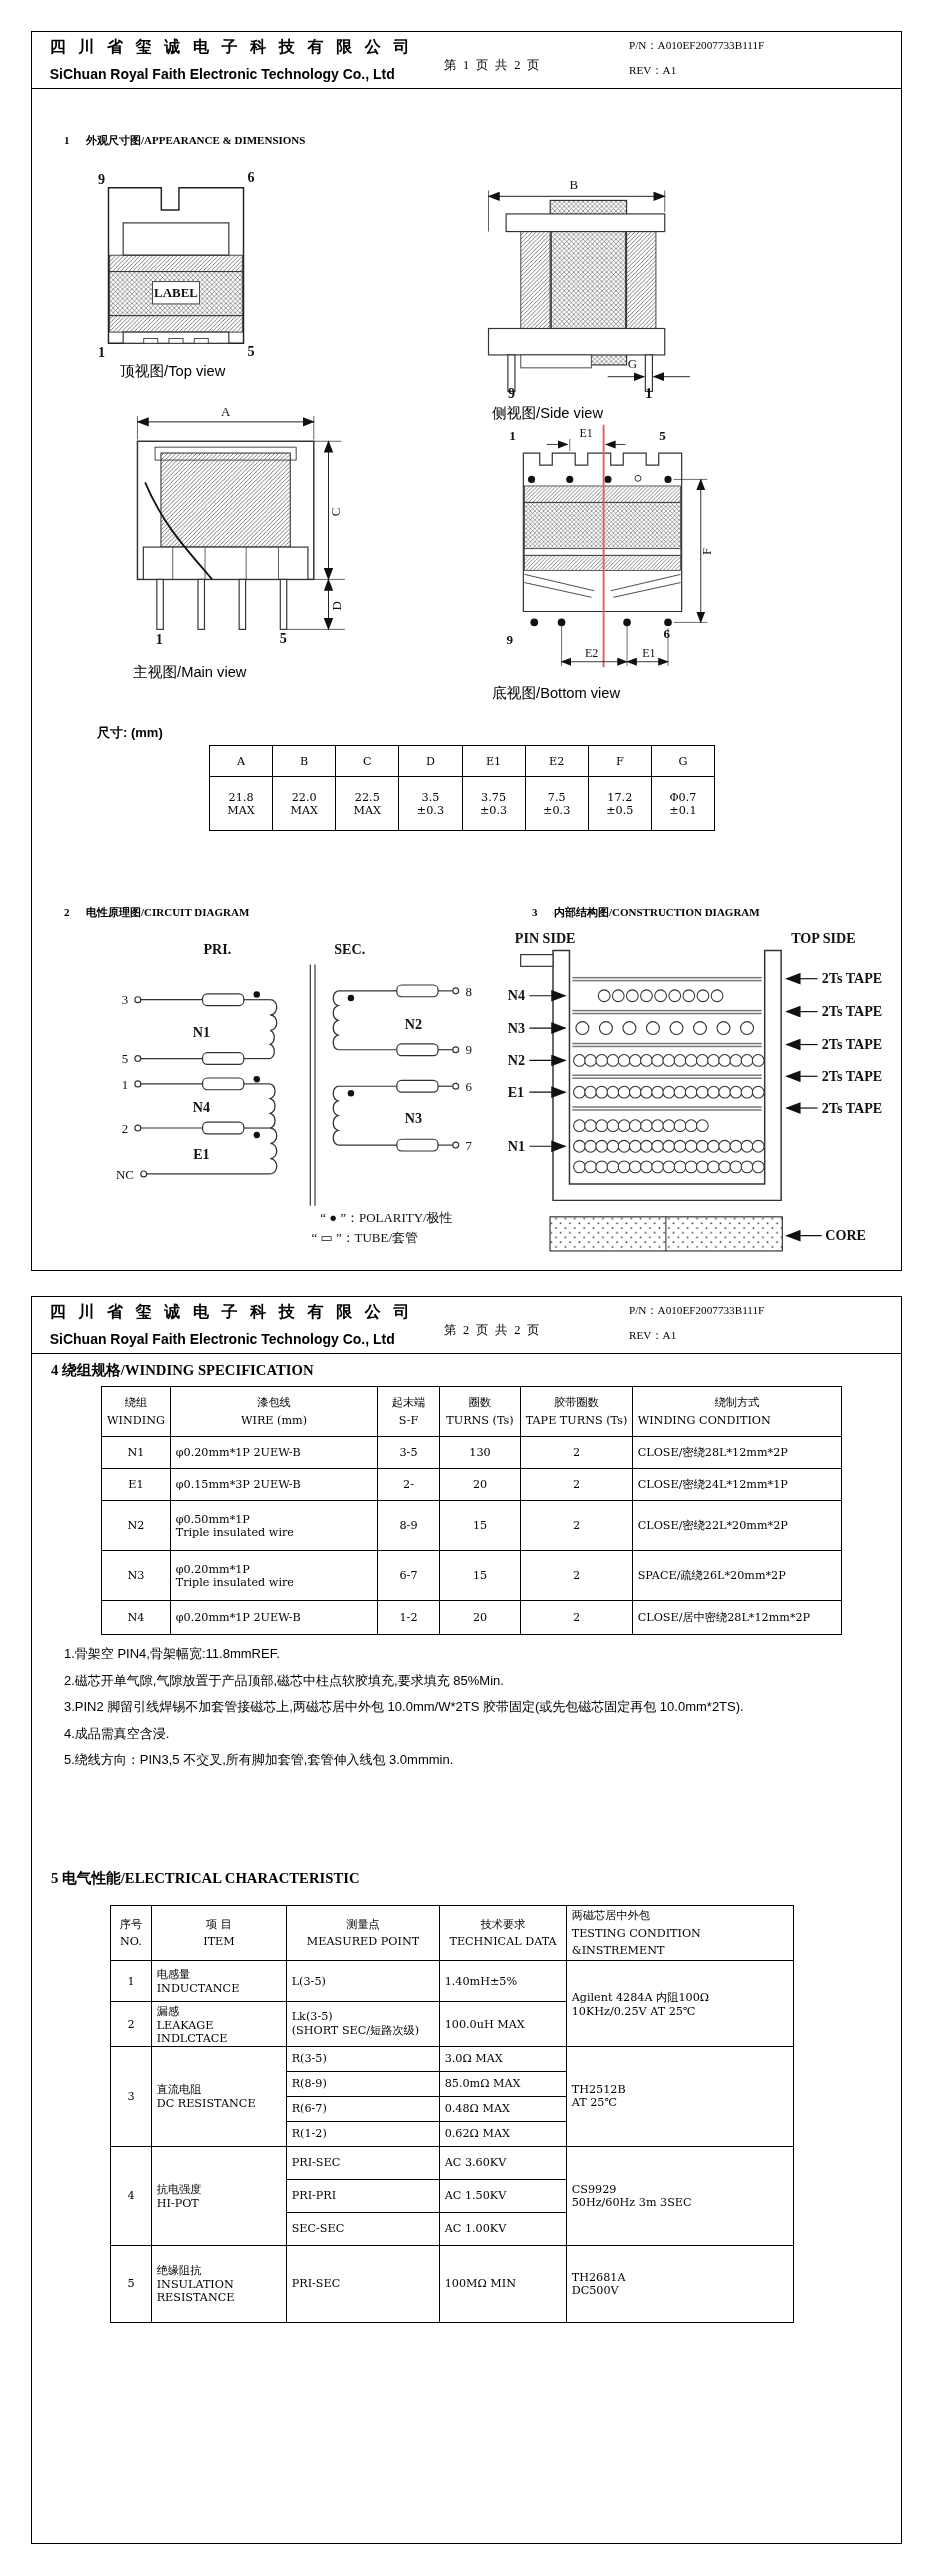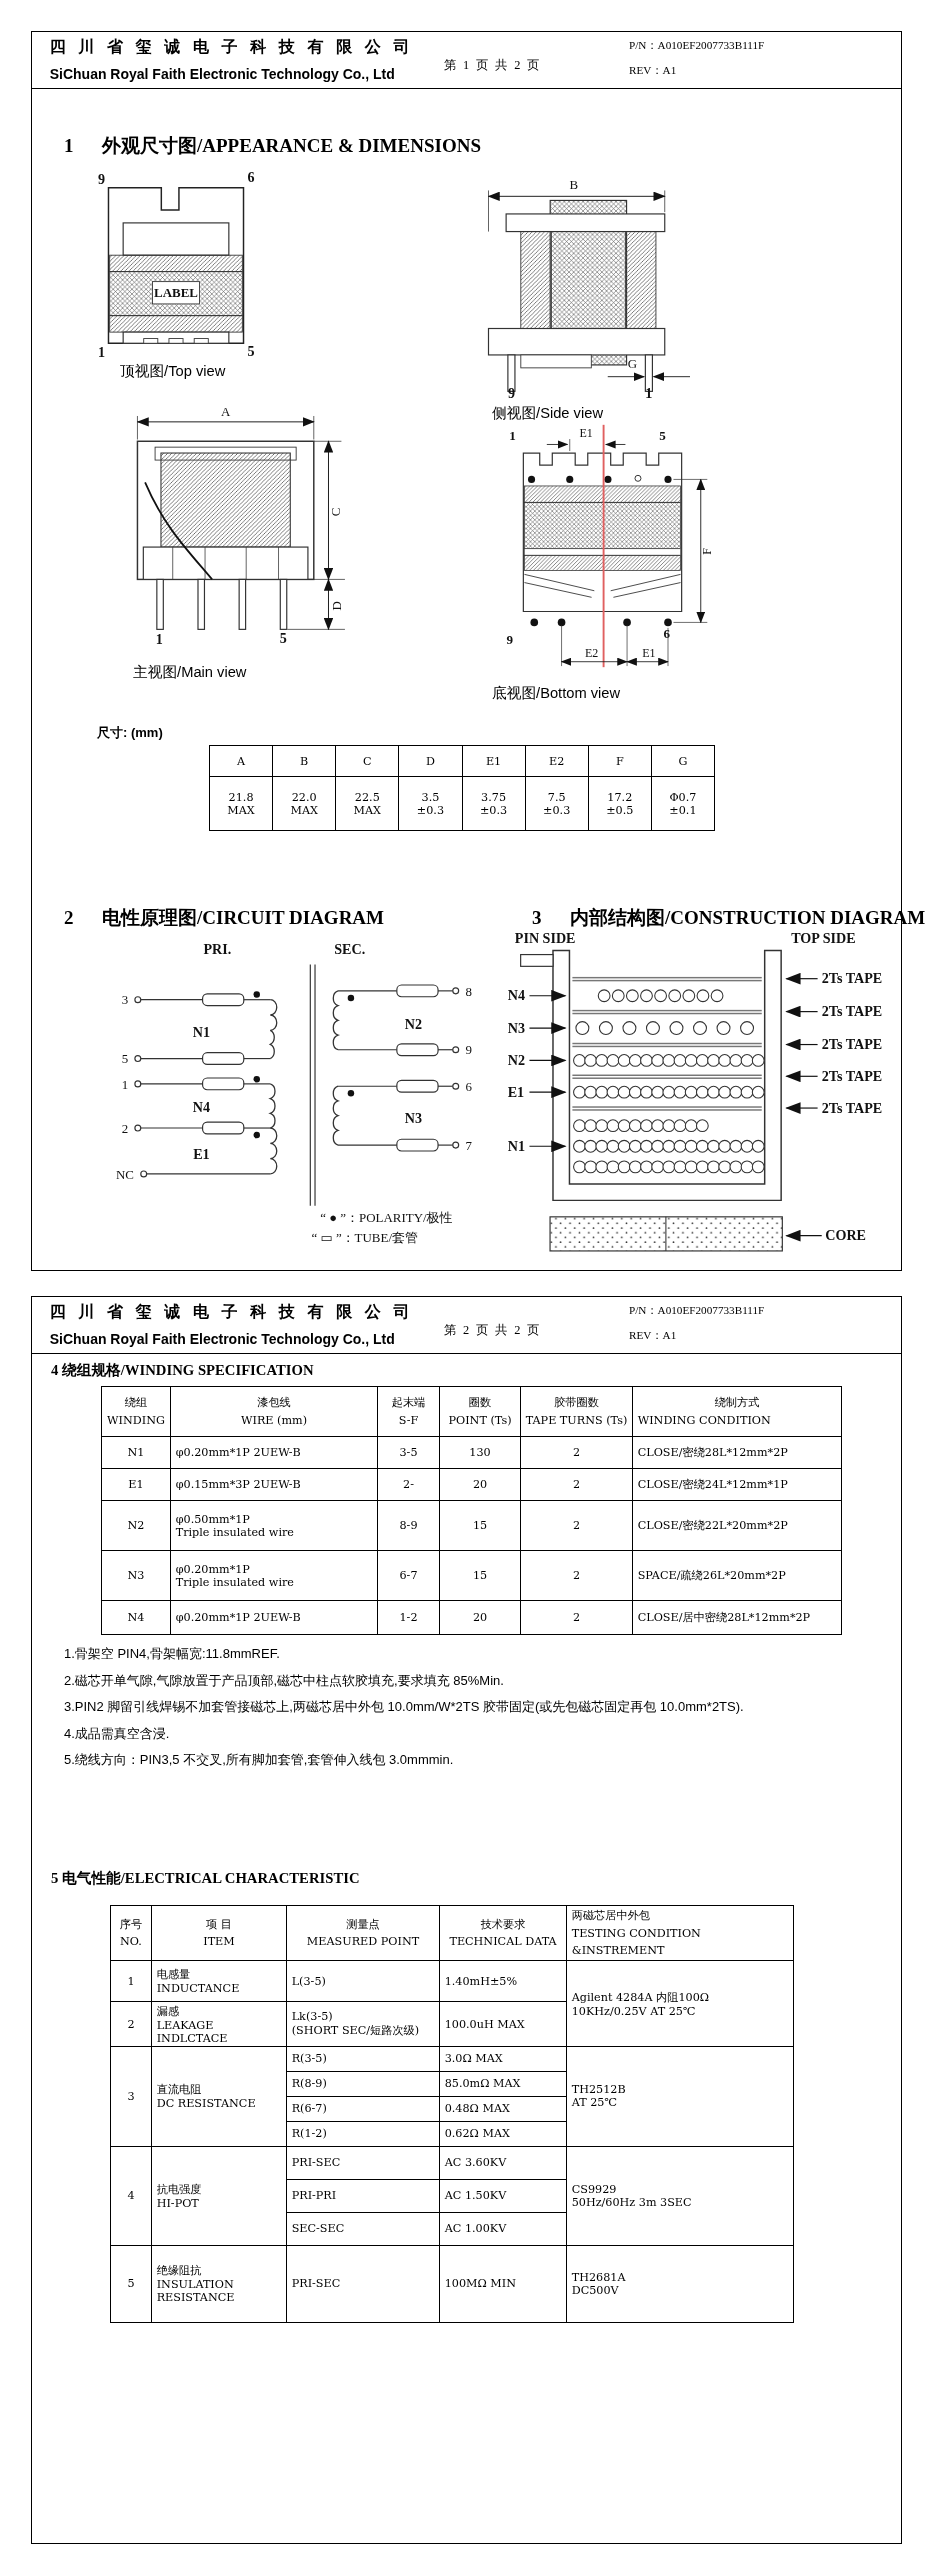--- a/index.html
+++ b/index.html
@@ -6,21 +6,21 @@
   body{width:933px;height:2576px;position:relative;font-family:"Liberation Sans",sans-serif;color:#000;}
   .page{position:absolute;left:31px;width:869px;border:1.2px solid #000;background:#fff;}
   #page-1{top:31px;height:1238px;}
   #page-2{top:1296px;height:1246px;}
   .page-header{position:absolute;left:0;top:0;width:100%;height:56px;border-bottom:1.2px solid #000;}
   .company-cn{position:absolute;left:17.7px;top:4.7px;font-size:16px;font-weight:bold;letter-spacing:4.1px;white-space:pre;}
   .company-en{position:absolute;left:17.7px;top:34px;font-size:14px;font-weight:bold;text-align:center;}
   .page-no{position:absolute;left:412px;top:25px;font-size:12.4px;font-family:"Liberation Serif","DejaVu Serif",serif;letter-spacing:1.8px;white-space:pre;}
   .pn-line{position:absolute;left:597px;top:5.9px;font-size:11.2px;font-family:"Liberation Serif","DejaVu Serif",serif;}
   .rev-line{position:absolute;left:597px;top:31px;font-size:11.2px;font-family:"Liberation Serif","DejaVu Serif",serif;}
-  .sec-title{position:absolute;font-size:19px;font-weight:bold;font-family:"Liberation Serif","DejaVu Serif",serif;white-space:pre;}
+  .sec-title{position:absolute;font-size:11px;font-weight:bold;font-family:"Liberation Serif","DejaVu Serif",serif;white-space:pre;}
   .caption{position:absolute;font-size:14.7px;font-family:"Liberation Sans",sans-serif;}
   .dims-label{position:absolute;left:65px;top:692px;font-size:13px;font-weight:bold;font-family:"Liberation Sans",sans-serif;text-align:right;}
   table{border-collapse:collapse;table-layout:fixed;background:#fff;}
   td,th{border:1.2px solid #000;font-family:"DejaVu Serif","Liberation Serif",serif;font-weight:normal;padding:1.2px 4.7px;vertical-align:middle;font-size:11.2px;overflow:hidden;}
   .dim-table{position:absolute;left:177px;top:713px;width:506px;text-align:center;}
   .dim-table tr.hrow{height:31px;}
   .dim-table tr.vrow{height:54px;}
   .wind-table{position:absolute;left:69px;top:89px;width:740px;}
   .wind-table .c{text-align:center;}
   .elec-table{position:absolute;left:78px;top:608px;width:683px;}
@@ -442,21 +442,21 @@
       <td class="c">
             <div>漆包线</div>
             <div>WIRE (mm)</div>
           </td>
       <td class="c">
             <div>起末端</div>
             <div>S-F</div>
           </td>
       <td class="c">
             <div>圈数</div>
-            <div>POINT (Ts)</div>
+            <div>TURNS (Ts)</div>
           </td>
       <td class="c">
             <div>胶带圈数</div>
             <div>TAPE  TURNS (Ts)</div>
           </td>
       <td>
             <div class="c">绕制方式</div>
             <div>WINDING  CONDITION</div>
           </td>
     </tr>

